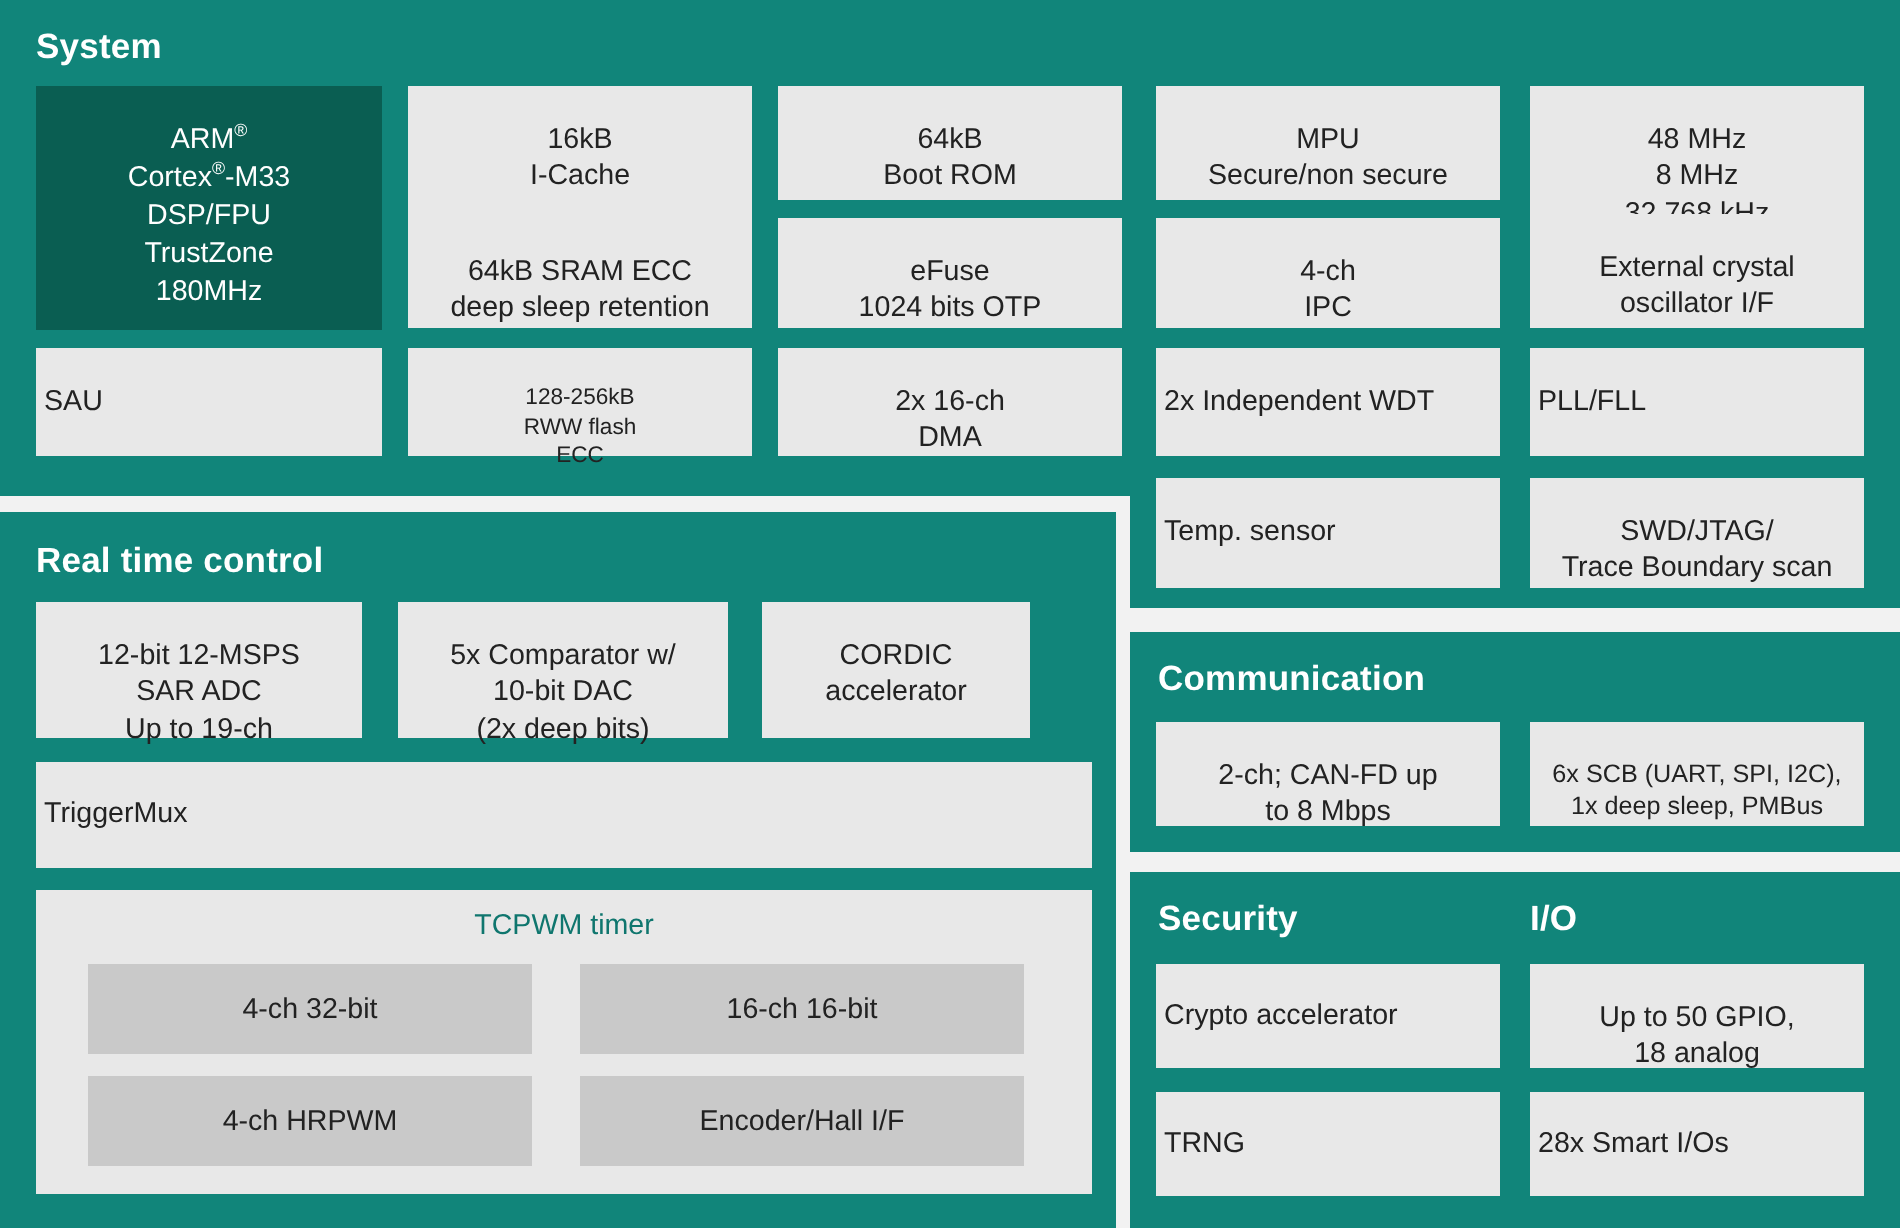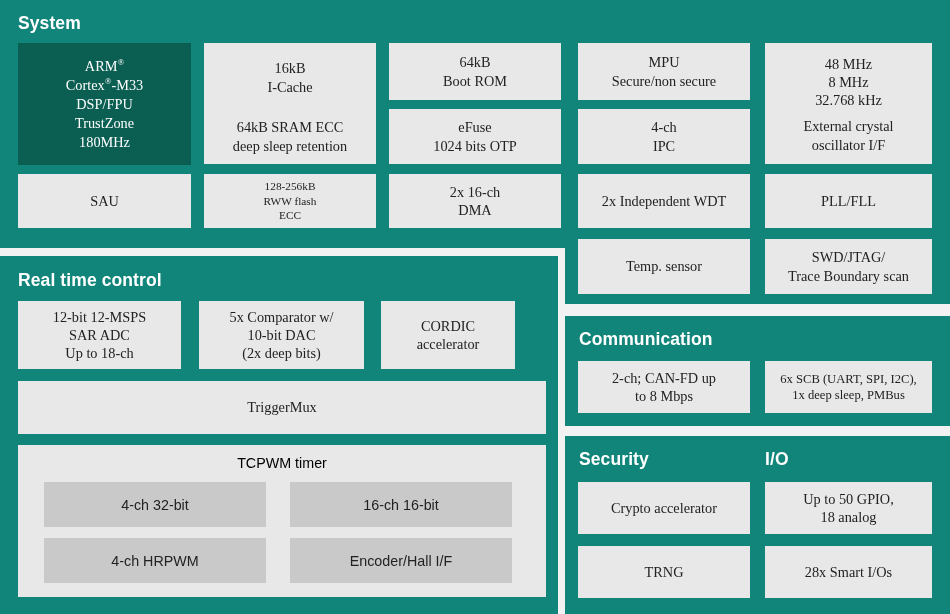--- a/index.html
+++ b/index.html
@@ -21,26 +21,24 @@
     font-size: 17.5px;
     letter-spacing: .1px;
     white-space: nowrap;
   }
   .box {
     position: absolute;
     background: #e8e8e8;
     color: #222222;
     display: flex;
     align-items: center;
-    justify-content: center;
     text-align: center;
     font-size: 14.3px;
     line-height: 1.28;
-    padding: 6px 4px;
-    font-family: Liberation Serif, serif;
+    padding: 18px 4px;
   }
   .box.small { font-size: 11.3px; line-height: 1.3; }
   .box.smallish { font-size: 12.6px; line-height: 1.3; }
   .box.cpu {
     background: #0a5e52;
     color: #ffffff;
     font-size: 14.3px;
     line-height: 1.33;
   }
   .subbox {
@@ -54,21 +52,21 @@
     font-size: 14.3px;
   }
   .container-box {
     position: absolute;
     background: #e8e8e8;
   }
   .container-label {
     position: absolute;
     left: 0; right: 0;
     text-align: center;
-    color: #000000;
+    color: #0f766e;
     font-size: 14.3px;
   }
   sup { font-size: .62em; vertical-align: super; line-height: 0; }
 </style>
 </head>
 <body>
 
 <div id="root">
 
   <div class="panel" style="left:0px; top:0px; width:950px; height:248px;">
@@ -146,21 +144,21 @@
     <div>Trace Boundary scan</div>
   </div>
 
   <div class="panel" style="left:0px; top:256px; width:558px; height:358px;">
     <div class="panel-title" style="position:absolute; left:18px; top:14px;">Real time control</div>
   </div>
 
   <div class="box" style="left:18px; top:301px; width:163px; height:68px; flex-direction:column;">
     <div>12-bit 12-MSPS</div>
     <div>SAR ADC</div>
-    <div>Up to 18-ch</div>
+    <div>Up to 19-ch</div>
   </div>
   <div class="box" style="left:199px; top:301px; width:165px; height:68px; flex-direction:column;">
     <div>5x Comparator w/</div>
     <div>10-bit DAC</div>
     <div>(2x deep bits)</div>
   </div>
   <div class="box" style="left:381px; top:301px; width:134px; height:68px; flex-direction:column;">
     <div>CORDIC</div>
     <div>accelerator</div>
   </div>

